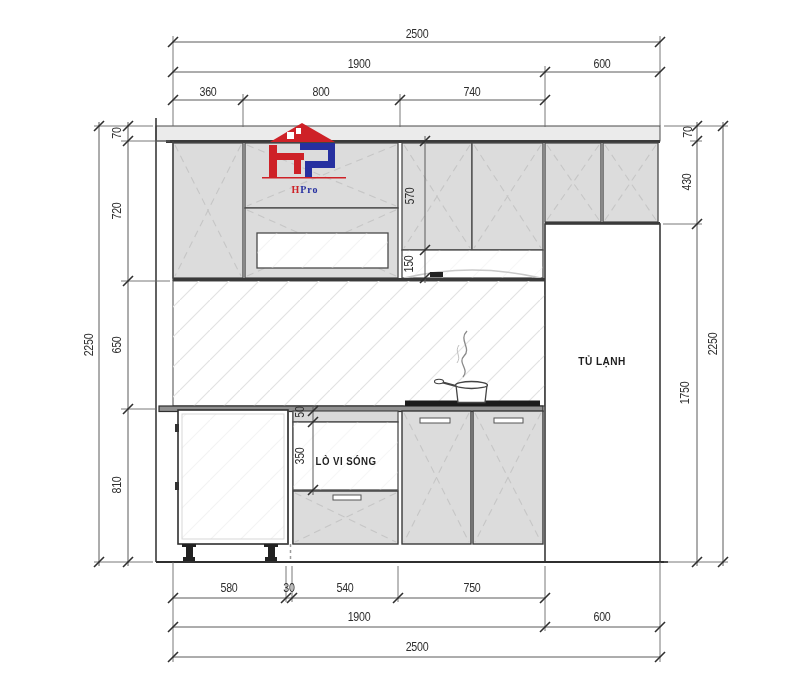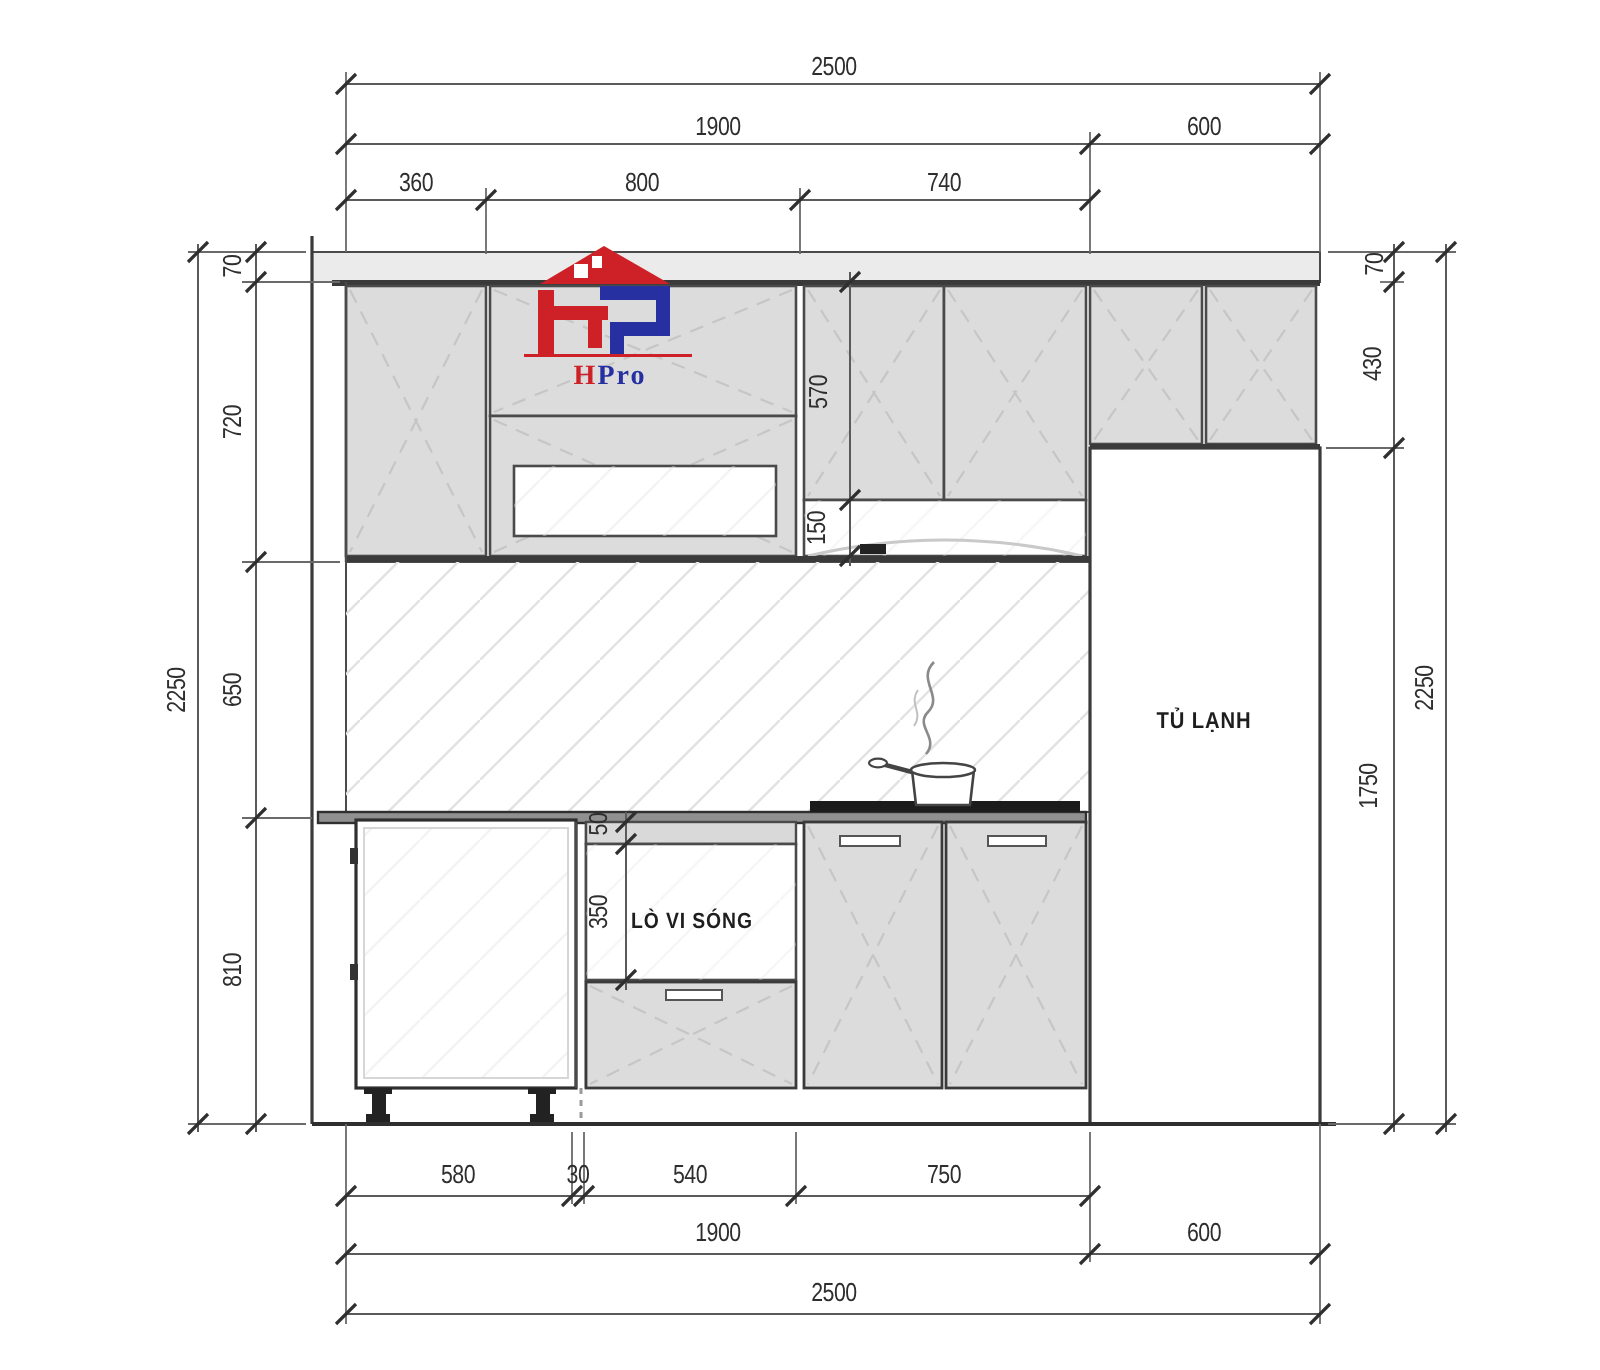--- a/index.html
+++ b/index.html
@@ -6,21 +6,21 @@
   #canvas{position:relative;width:800px;height:685px;background:#fff;overflow:hidden;
           font-family:"Liberation Sans",sans-serif;padding-left:28px;}
   #linework{position:absolute;left:0;top:0;}
   .dim{position:absolute;color:#2e2e2e;font-size:13px;white-space:nowrap;
        transform:translate(-50%,-50%) scaleX(0.82);letter-spacing:-0.3px;}
   .dimv{position:absolute;color:#2e2e2e;font-size:13px;white-space:nowrap;
         transform:translate(-50%,-50%) rotate(-90deg) scaleX(0.82);letter-spacing:-0.3px;}
   .annot{position:absolute;color:#1e1e1e;font-size:11.5px;white-space:nowrap;font-weight:bold;
          transform:translate(-50%,-50%) scaleX(0.88);letter-spacing:0.5px;}
   .logo-text{position:absolute;font-family:"Liberation Serif",serif;font-weight:bold;
-             font-size:14px;white-space:nowrap;transform:translate(-50%,-50%);letter-spacing:1px;}
+             font-size:10px;white-space:nowrap;transform:translate(-50%,-50%);letter-spacing:1px;}
   .lr{color:#ce2127;} .lb{color:#2630a0;}
 </style>
 </head>
 <body>
 
 <div id="canvas">
 
 <svg id="linework" width="800" height="685" viewBox="0 0 800 685">
   <defs>
     <pattern id="hatch" width="30" height="30" patternUnits="userSpaceOnUse">

